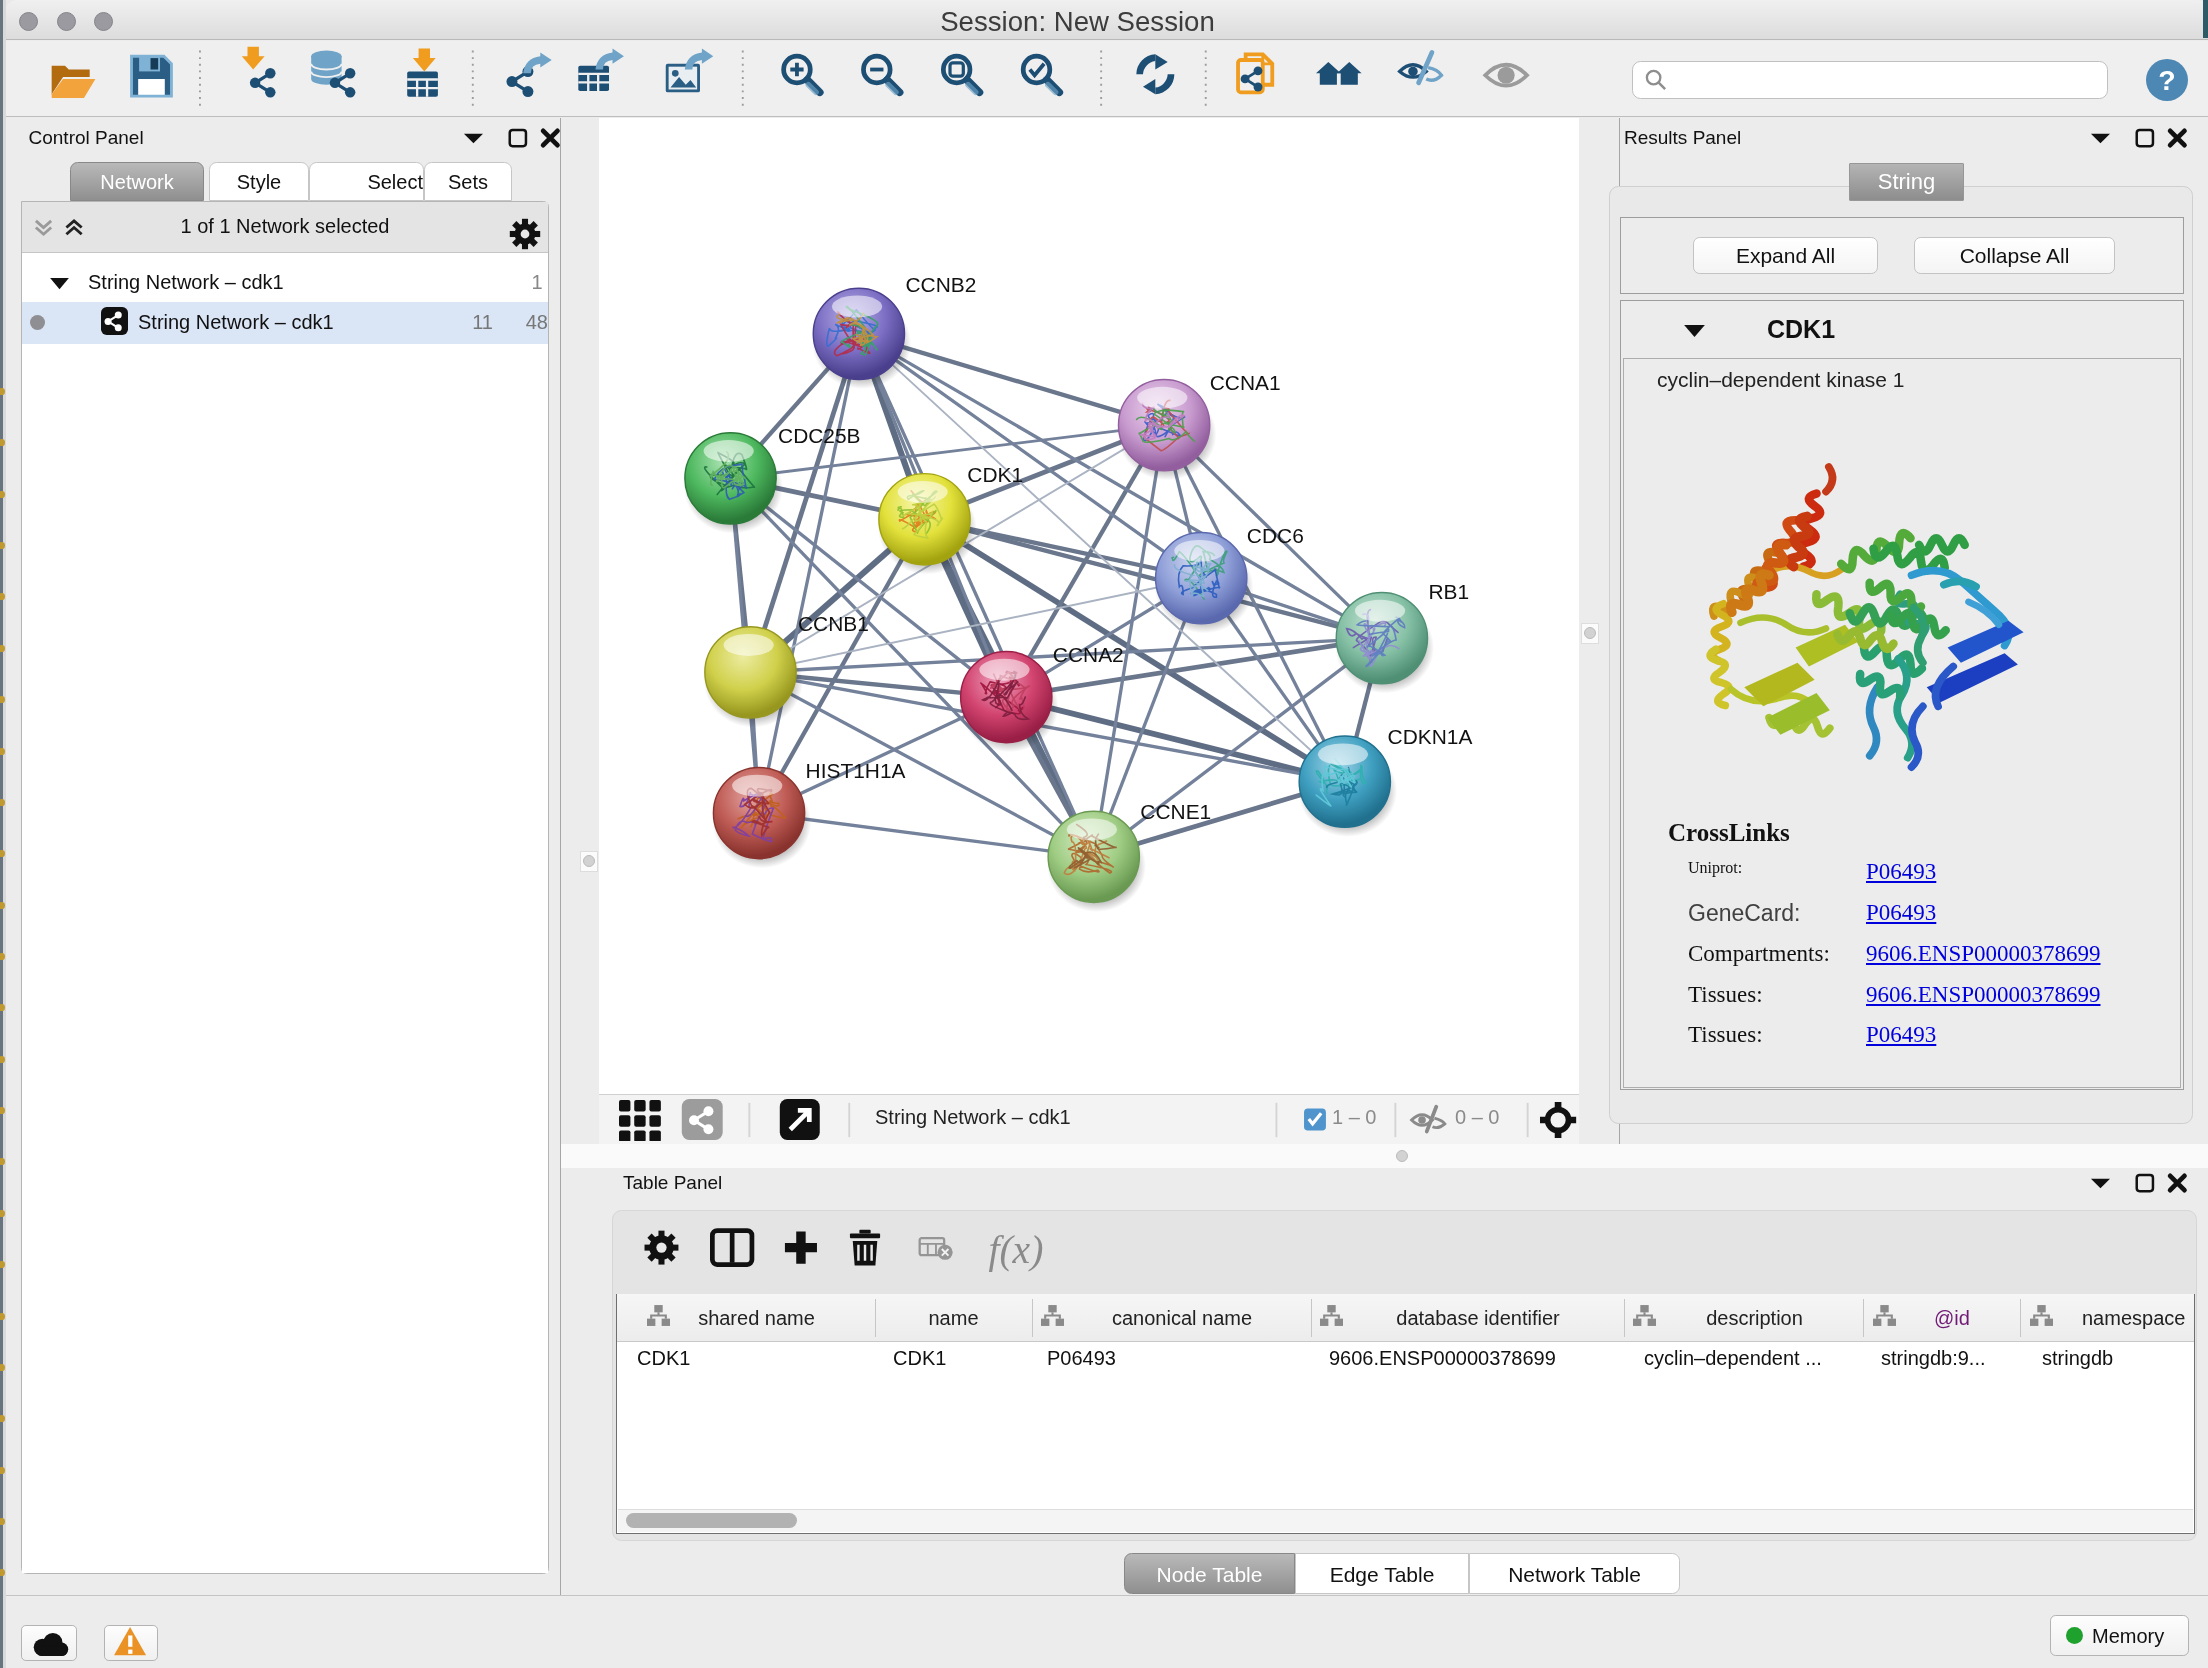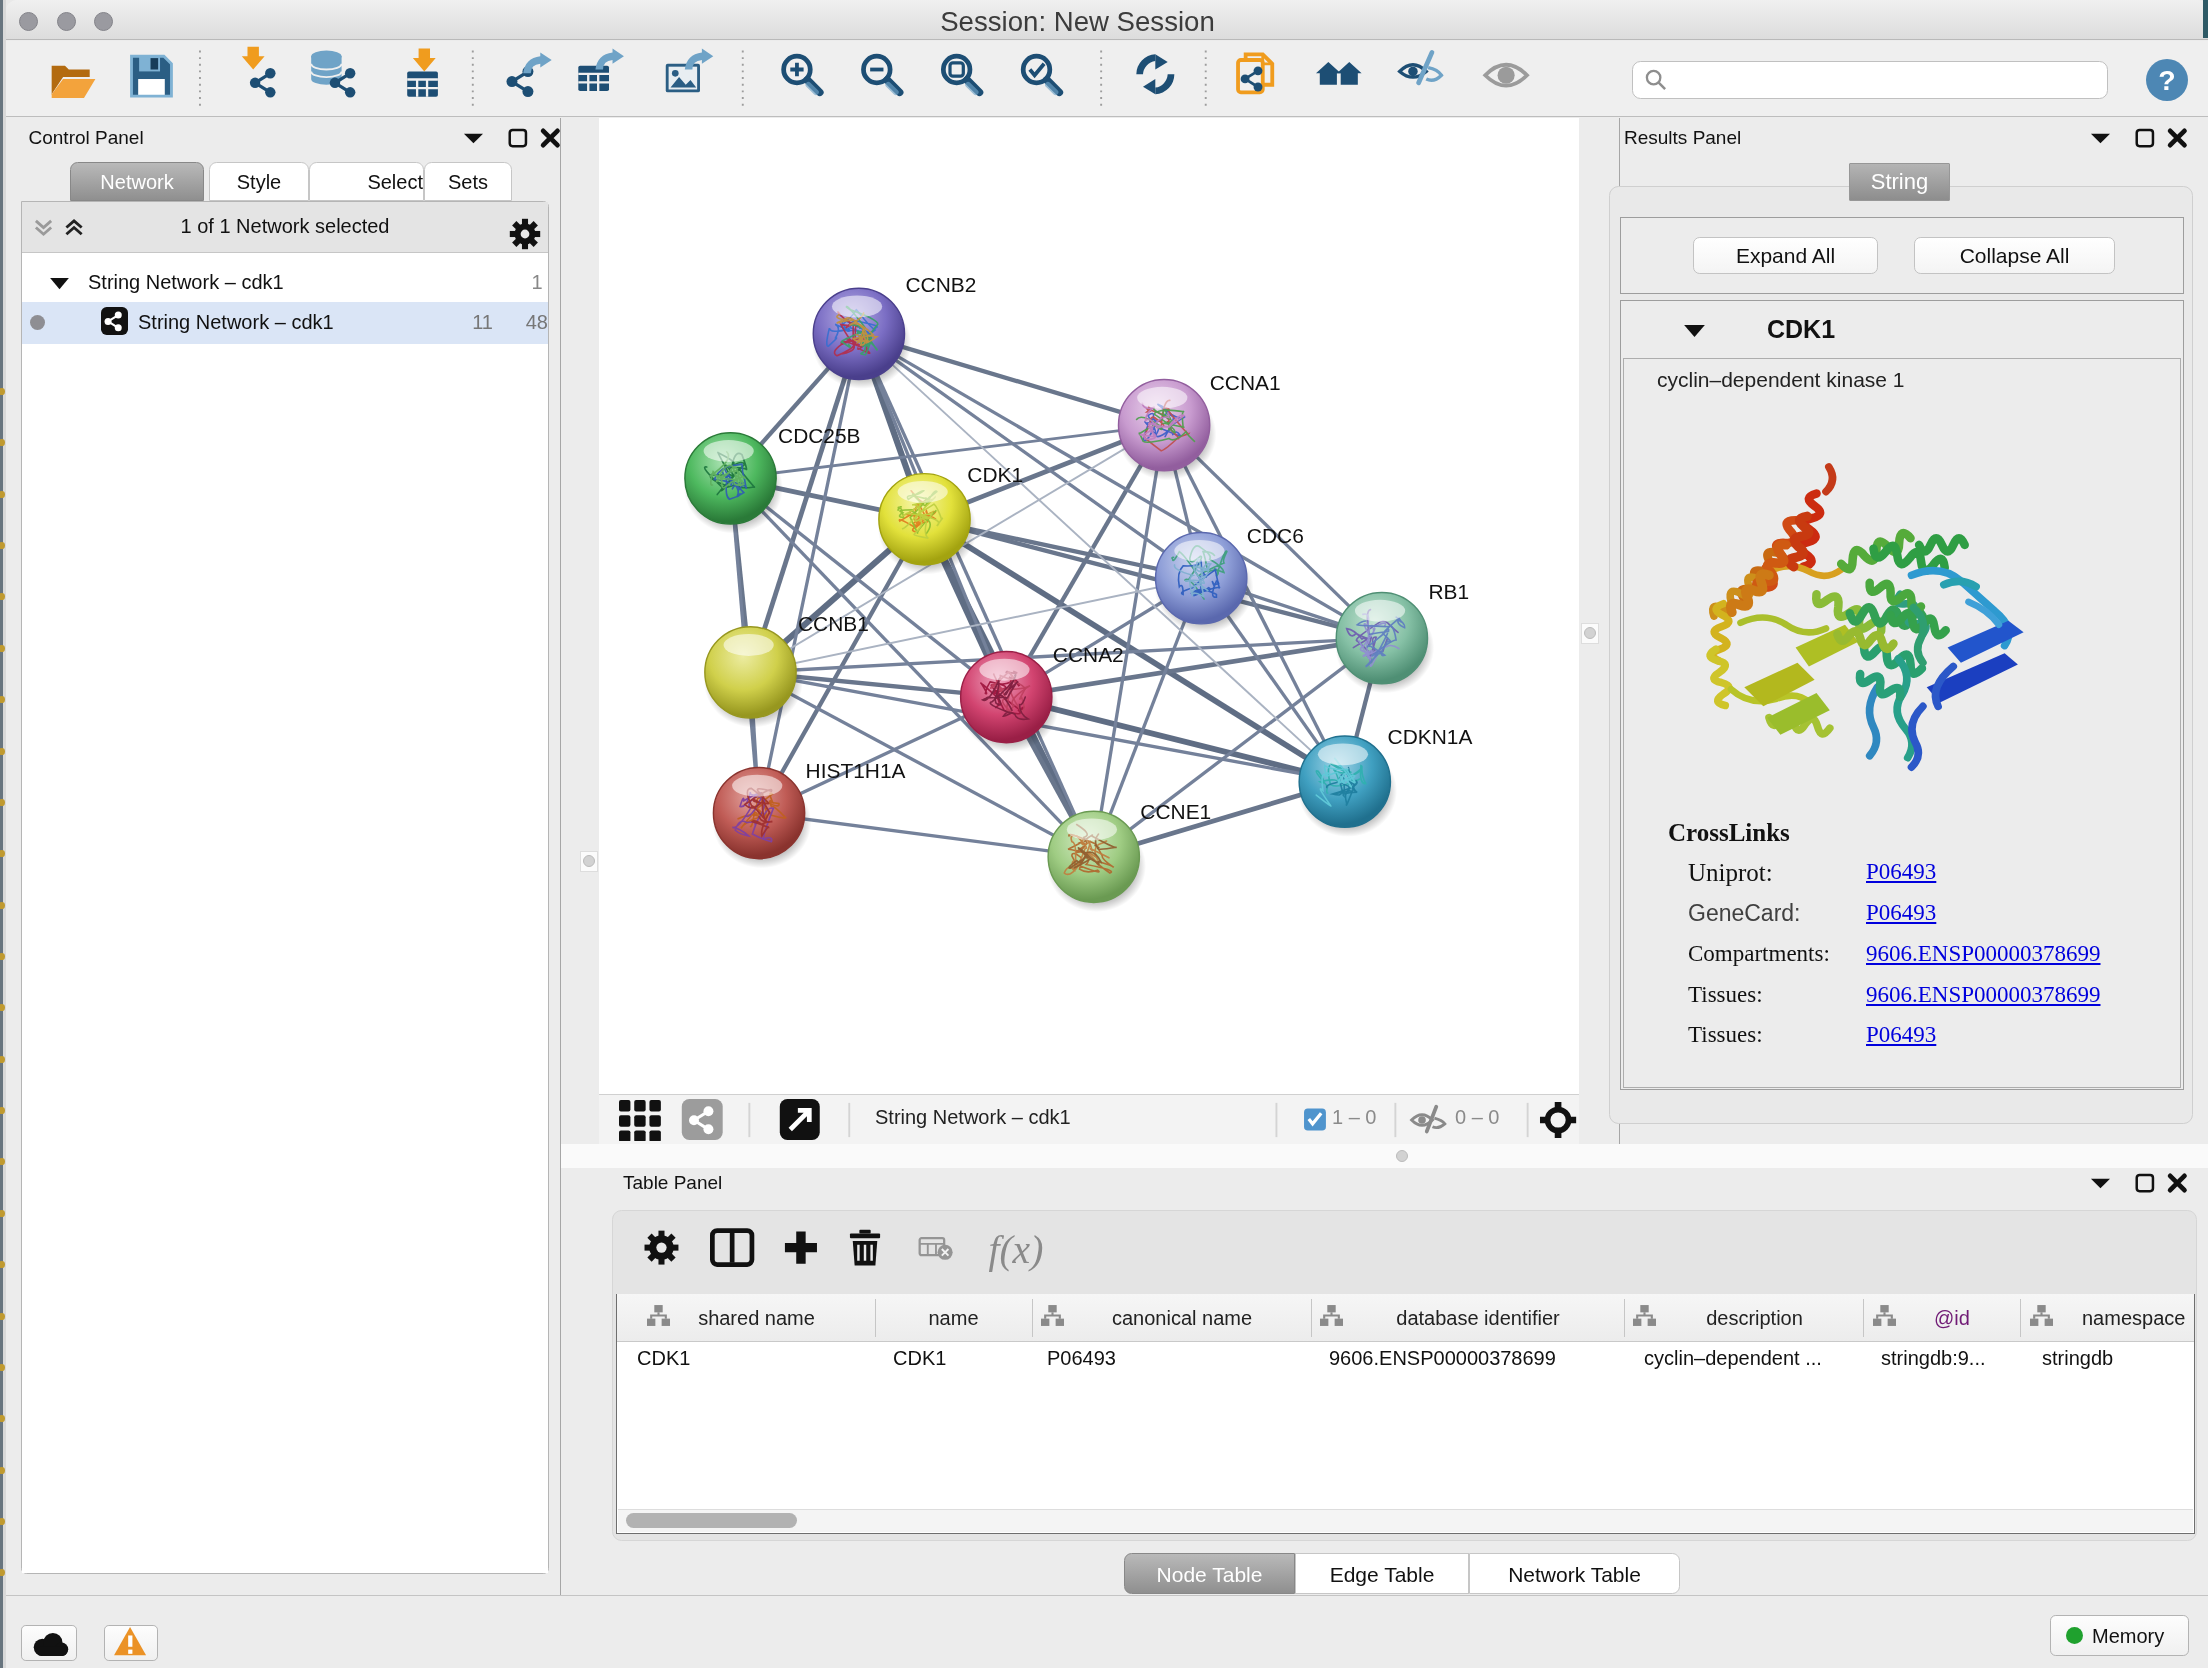--- a/index.html
+++ b/index.html
@@ -563,21 +563,21 @@
 <div class="abs" style="left:1581px;top:623px;width:18px;height:21px;background:#fbfbfb;border:1px solid #ddd"></div>
 <div class="abs" style="left:1584px;top:627px;width:12.4px;height:12.4px;border-radius:50%;background:#d2d2d2;border:1px solid #bbb"></div>
 <div class="abs" style="left:1619px;top:118px;width:590px;height:1026px;background:#ececec;border-left:1px solid #a6a6a6"></div>
 <div class="abs panel-title" style="left:1624px;top:127px">Results Panel</div>
 <svg class="abs" style="left:2089px;top:127px" width="105" height="23" viewBox="0 0 110 24">
     <path d="M2 7 L22 7 L12 17 Z" fill="#111"></path>
     <rect x="50" y="3" width="17" height="17" rx="3" fill="none" stroke="#111" stroke-width="2.6"></rect>
     <path d="M85 4 L100 19 M100 4 L85 19" stroke="#111" stroke-width="5" stroke-linecap="round"></path>
   </svg>
 <div class="abs" style="left:1609px;top:186px;width:584px;height:938px;background:#e9e9e9;border:1px solid #cfcfcf;border-radius:9.5px"></div>
-<div class="abs" style="left:1849px;top:163px;width:101px;height:38px;background:linear-gradient(#b4b4b4,#8d8d8d);border:1px solid #979797;border-radius:1px;color:#fff;font-size:22px;text-align:center;line-height:36px">String</div>
+<div class="abs" style="left:1849px;top:163px;width:115px;height:38px;background:linear-gradient(#b4b4b4,#8d8d8d);border:1px solid #979797;border-radius:1px;color:#fff;font-size:22px;text-align:center;line-height:36px">String</div>
 <div class="abs" style="left:1620px;top:217px;width:564px;height:77px;border:1px solid #9d9d9d;background:#ececec"></div>
 <div class="abs btn" style="left:1693px;top:237px;width:185px;height:37px;font-size:21px;line-height:35px;border-radius:6.7px">Expand All</div>
 <div class="abs btn" style="left:1914px;top:237px;width:201px;height:37px;font-size:21px;line-height:35px;border-radius:6.7px">Collapse All</div>
 <div class="abs" style="left:1620px;top:300px;width:564px;height:790px;border:1px solid #9d9d9d;background:#ececec"></div>
 <svg class="abs" style="left:1683px;top:323px" width="23" height="16" viewBox="0 0 24 17">
     <path d="M1 2 L23 2 L12 15 Z" fill="#111"></path>
   </svg>
 <div class="abs" style="left:1767px;top:315px;font-size:25px;font-weight:bold;color:#111">CDK1</div>
 <div class="abs" style="left:1623px;top:358px;width:558px;height:730px;border:1px solid #adadad;background:#ececec">
     <div class="abs" style="left:33px;top:8.6px;font-size:21px;color:#222">cyclin–dependent kinase 1</div>
@@ -618,21 +618,21 @@
         <path d="M206,128 Q205,144 217,133 Q228,123 228,138 Q227,154 239,143 Q250,133 250,148 Q249,164 260,153" fill="none" stroke="#4aa83e" stroke-width="9" stroke-linecap="round"></path>
         <path d="M228,162 Q230,177 240,165 Q249,153 251,168 Q253,184 263,171 Q272,159 274,174 Q276,190 286,178" fill="none" stroke="#35a14c" stroke-width="9" stroke-linecap="round"></path>
         <path d="M196,224 Q194,239 206,230 Q219,221 217,236 Q215,251 227,242 Q240,233 238,248" fill="none" stroke="#2aa078" stroke-width="9" stroke-linecap="round"></path>
         <path d="M252 154 Q268 168 260 186 Q252 200 262 212" stroke="#2f9e70" stroke-width="8"></path>
         <path d="M284 130 Q302 122 318 132" stroke="#28a0b0" stroke-width="8"></path>
         <path d="M258,88 Q264,102 270,88 Q276,74 282,88 Q288,102 294,88 Q300,74 306,88" fill="none" stroke="#2f9e44" stroke-width="9" stroke-linecap="round"></path>
       </g>
     </svg>
     <div class="abs" style="left:44px;top:460px;font-family:'Liberation Serif',serif;font-size:25px;font-weight:bold;color:#111">CrossLinks</div>
   </div>
-<div class="abs" style="left:1688px;top:859px;font-family:'Liberation Serif',serif;font-size:25px;color:#111">Uniprot:</div>
+<div class="abs" style="left:1688px;top:859px;font-family:'Liberation Serif',serif;font-size:16px;color:#111">Uniprot:</div>
 <div class="abs" style="left:1866px;top:859px;font-family:'Liberation Serif',serif;font-size:23px;color:#0000dd;text-decoration:underline">P06493</div>
 <div class="abs" style="left:1688px;top:900px;font-family:Liberation Sans, sans-serif;font-size:23px;color:#404040">GeneCard:</div>
 <div class="abs" style="left:1866px;top:900px;font-family:'Liberation Serif',serif;font-size:23px;color:#0000dd;text-decoration:underline">P06493</div>
 <div class="abs" style="left:1688px;top:941px;font-family:'Liberation Serif',serif;font-size:23px;color:#111">Compartments:</div>
 <div class="abs" style="left:1866px;top:941px;font-family:'Liberation Serif',serif;font-size:23px;color:#0000dd;text-decoration:underline">9606.ENSP00000378699</div>
 <div class="abs" style="left:1688px;top:982px;font-family:'Liberation Serif',serif;font-size:23px;color:#111">Tissues:</div>
 <div class="abs" style="left:1866px;top:982px;font-family:'Liberation Serif',serif;font-size:23px;color:#0000dd;text-decoration:underline">9606.ENSP00000378699</div>
 <div class="abs" style="left:1688px;top:1022px;font-family:'Liberation Serif',serif;font-size:23px;color:#111">Tissues:</div>
 <div class="abs" style="left:1866px;top:1022px;font-family:'Liberation Serif',serif;font-size:23px;color:#0000dd;text-decoration:underline">P06493</div>
 <div class="abs" style="left:561px;top:1144px;width:1647px;height:24px;background:#fafafa"></div>

